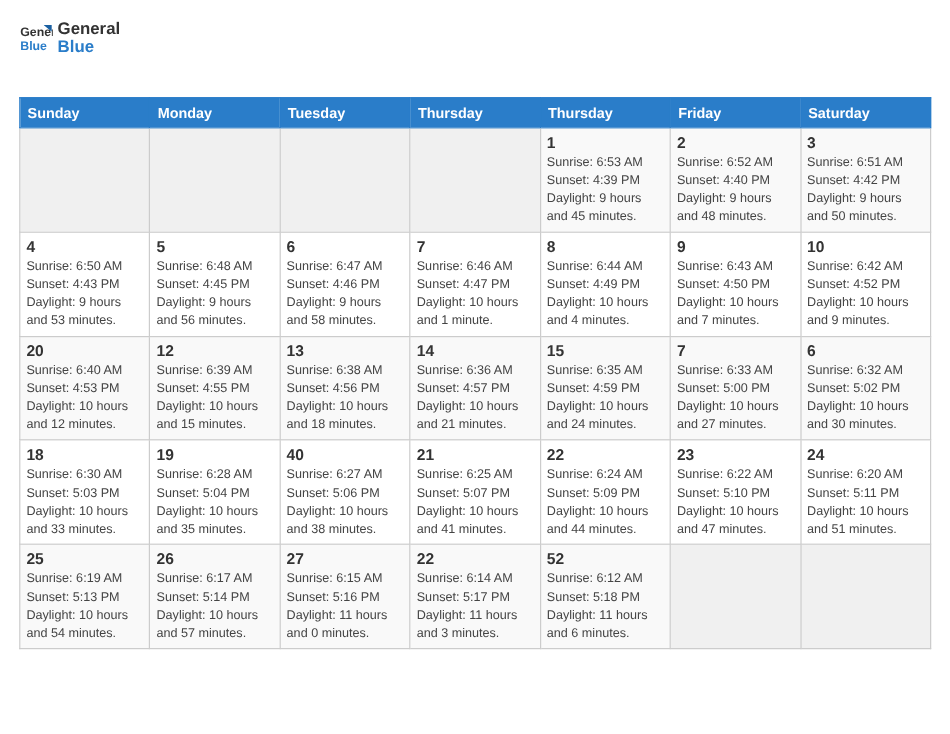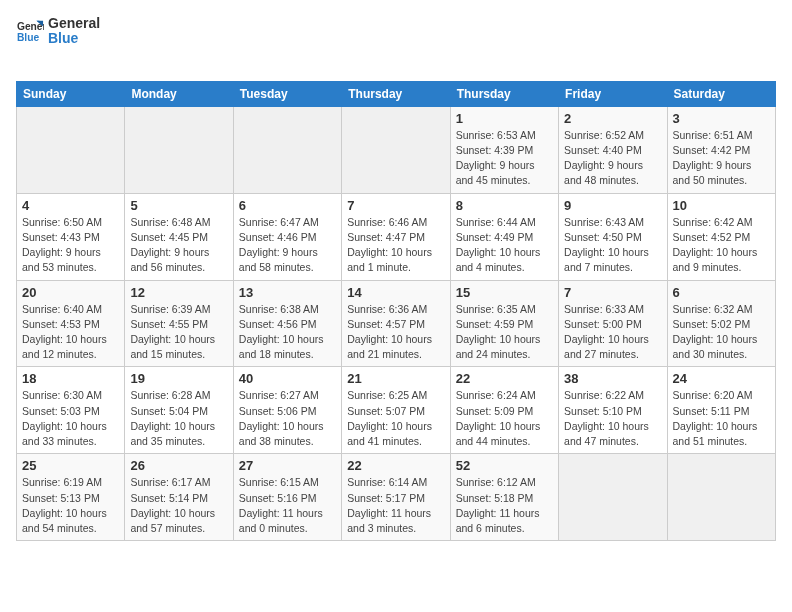--- a/index.html
+++ b/index.html
@@ -208,21 +208,21 @@
         </td>
         <td>
           <div class="day-num">21</div>
           <div class="day-info">Sunrise: 6:25 AM<br>Sunset: 5:07 PM<br>Daylight: 10 hours<br>and 41 minutes.</div>
         </td>
         <td>
           <div class="day-num">22</div>
           <div class="day-info">Sunrise: 6:24 AM<br>Sunset: 5:09 PM<br>Daylight: 10 hours<br>and 44 minutes.</div>
         </td>
         <td>
-          <div class="day-num">38</div>
+          <div class="day-num">23</div>
           <div class="day-info">Sunrise: 6:22 AM<br>Sunset: 5:10 PM<br>Daylight: 10 hours<br>and 47 minutes.</div>
         </td>
         <td>
           <div class="day-num">24</div>
           <div class="day-info">Sunrise: 6:20 AM<br>Sunset: 5:11 PM<br>Daylight: 10 hours<br>and 51 minutes.</div>
         </td>
       </tr>
       <tr>
         <td>
           <div class="day-num">25</div>

